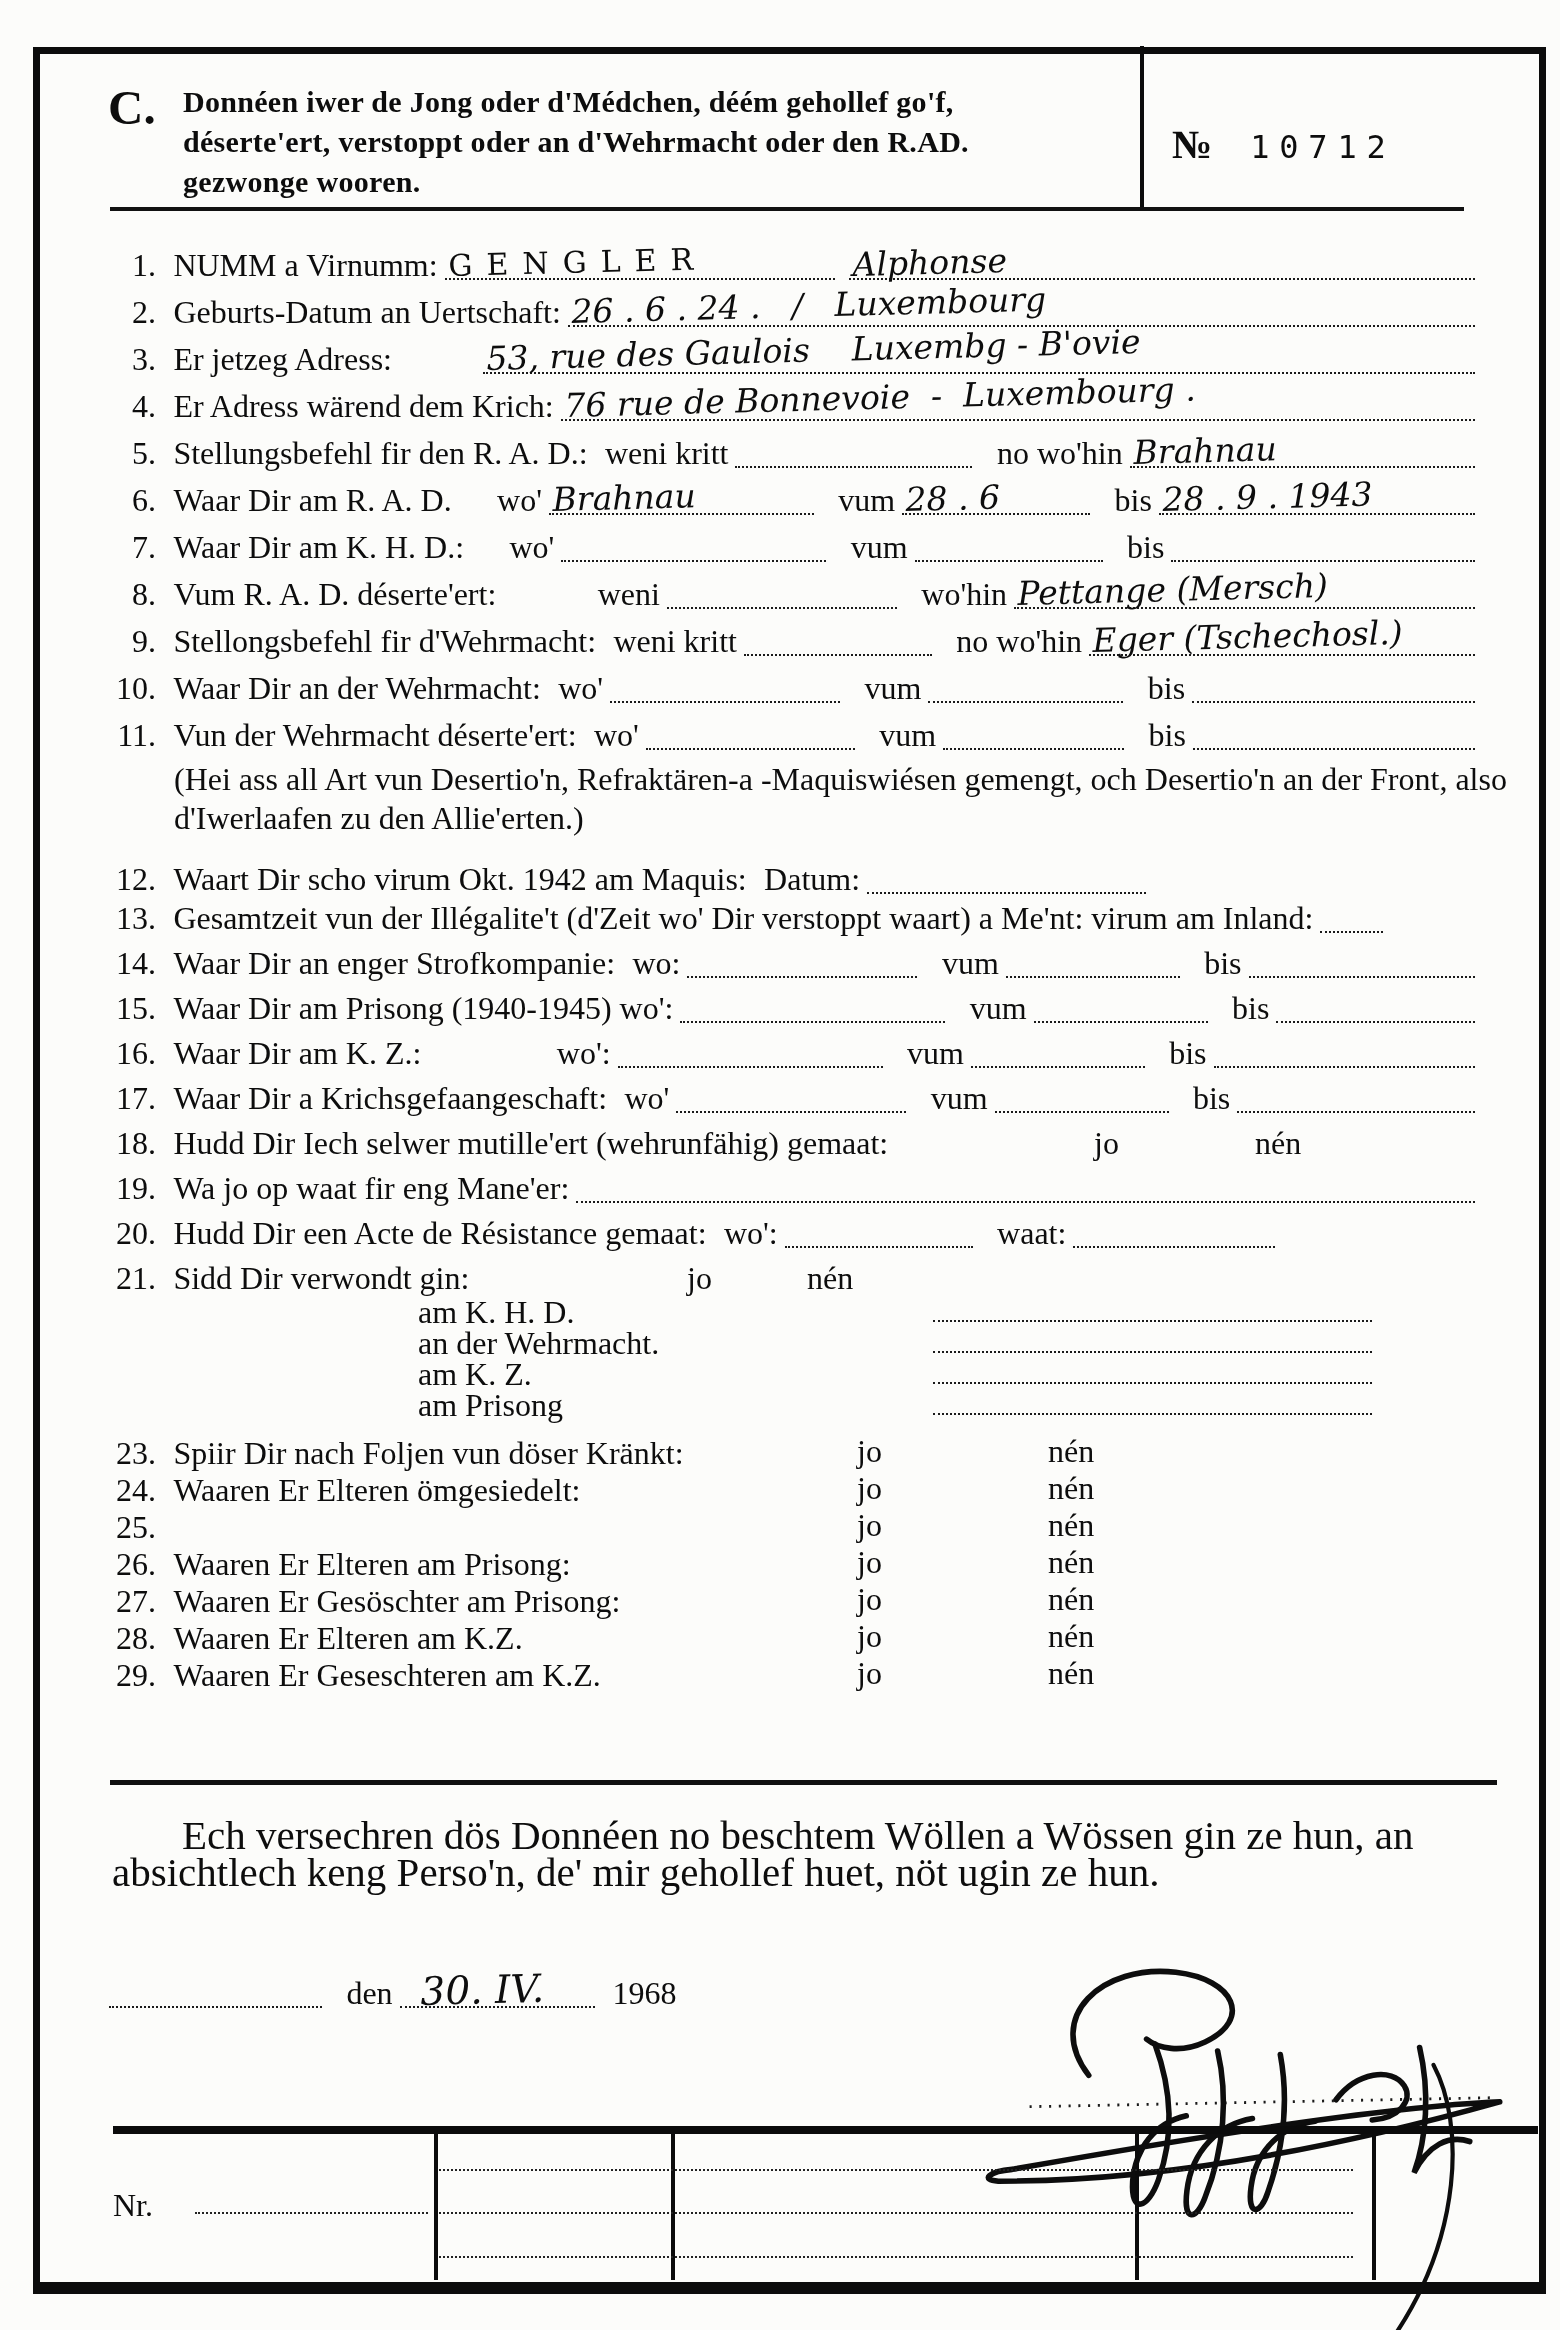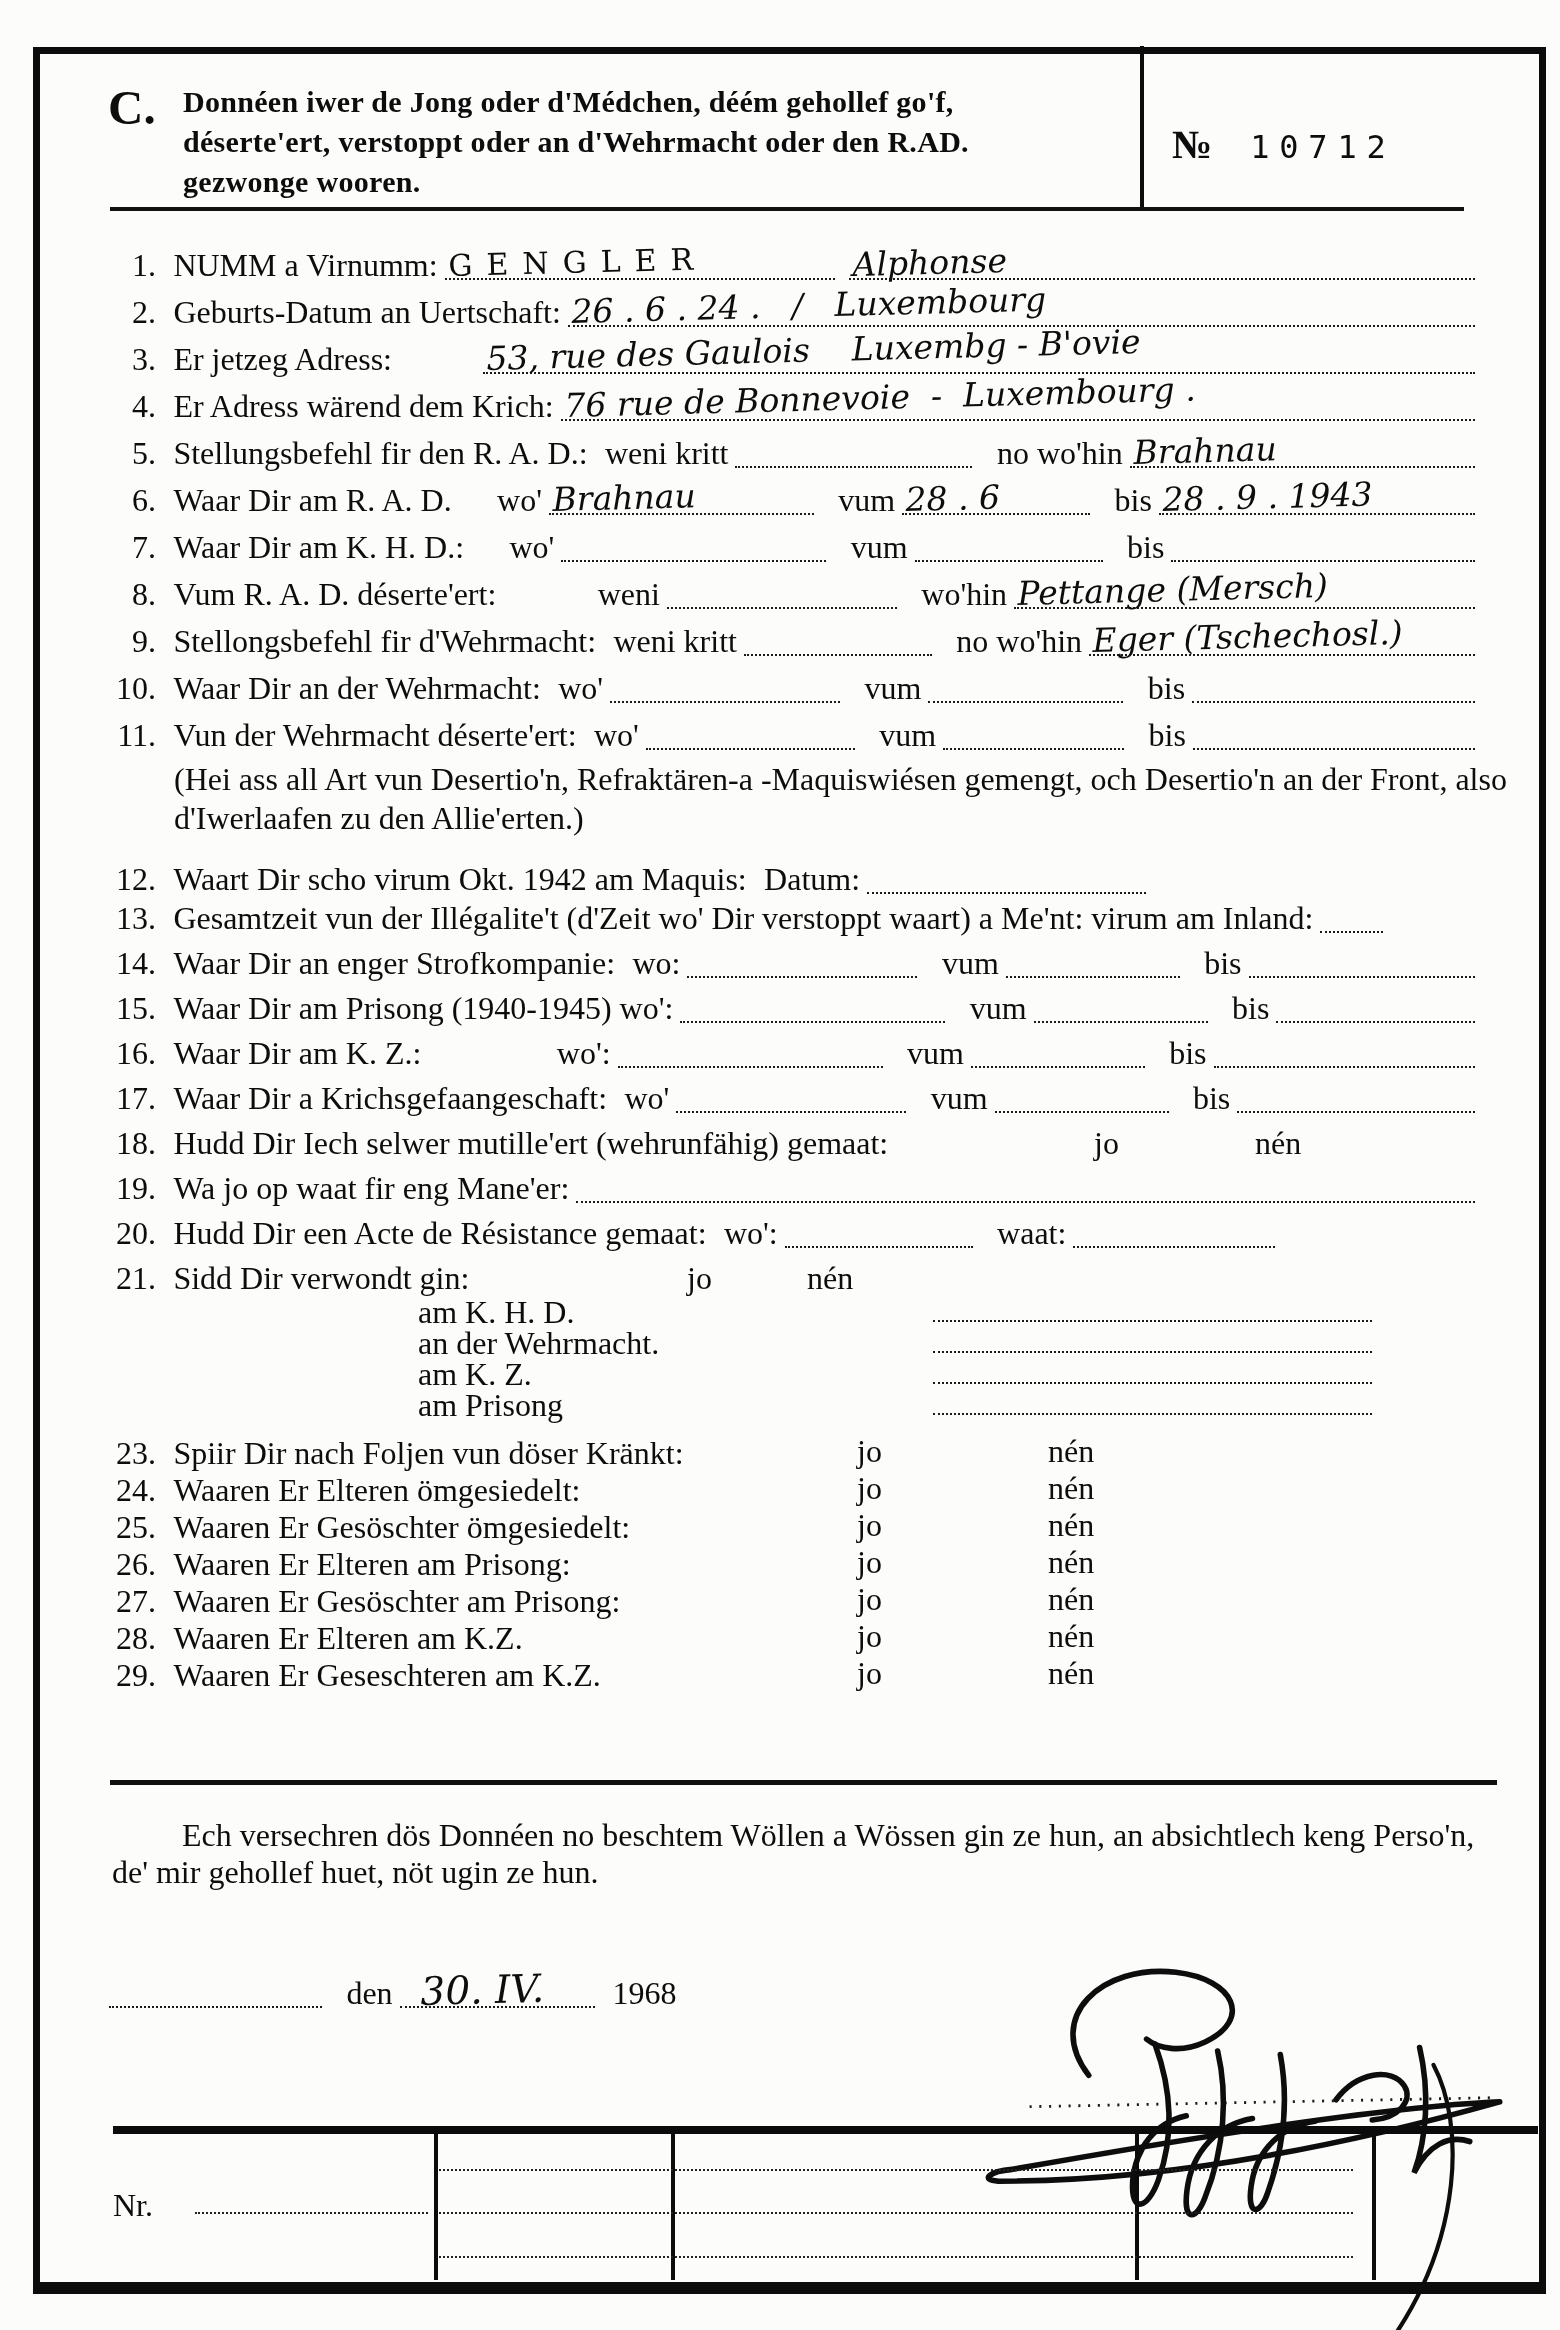--- a/index.html
+++ b/index.html
@@ -33,21 +33,21 @@
   .hw{position:absolute;left:4.2px;bottom:-2.8px;font-family:"DejaVu Serif",serif;font-style:italic;
       font-size:33px;line-height:1;white-space:pre;transform:rotate(-1.5deg);transform-origin:left bottom;}
   .hw.caps{font-style:normal;font-size:30px;letter-spacing:14px;}
   .word{white-space:nowrap;}
   .word.posabs{position:absolute;bottom:5.6px;}
   .sublbl{position:absolute;left:378px;bottom:2.8px;white-space:nowrap;}
   .note{margin:2.8px 0 16.7px 134px;width:1345px;font-size:32px;line-height:39px;}
   .blockgap{height:12.5px;}
   
   .decl-rule{position:absolute;left:70px;top:1726px;width:1387px;height:4.9px;background:#101010;}
-  .decl{position:absolute;left:72px;top:1763px;width:1401px;margin:0;font-size:32px;line-height:37px;text-indent:70px;}
+  .decl{position:absolute;left:72px;top:1763px;width:1401px;margin:0;font-size:41px;line-height:37px;text-indent:70px;}
   .dateline{position:absolute;left:62px;top:1905px;height:50px;display:flex;align-items:flex-end;font-size:32px;line-height:1;text-align:right;}
   .dl1{width:213px}.dl2{width:195px}
   .hwdate{font-size:39px;bottom:-5.6px;left:21px;}
   .yr{margin-left:11px;}
   .sig-svg{position:absolute;left:906px;top:1882px;width:592px;height:418px;overflow:visible;}
   
   .btable{position:absolute;left:0;top:2072px;width:1498px;height:154px;}
   .t-top{position:absolute;left:73px;right:0;top:0;height:8.4px;background:#0b0b0b;}
   .t-v{position:absolute;top:8.4px;bottom:0;width:3.5px;background:#0b0b0b;}
   .t-v1{left:394px}.t-v2{left:631px}.t-v3{left:1095px}.t-v4{left:1332px}
@@ -282,21 +282,20 @@
         <span class="word posabs" style="left: 1008px;">nén</span>
       </div>
       <div class="row compact">
         <span class="num">24.</span>
         <span class="lbl">Waaren Er Elteren ömgesiedelt:</span>
         <span class="word posabs" style="left: 817px;">jo</span>
         <span class="word posabs" style="left: 1008px;">nén</span>
       </div>
       <div class="row compact">
         <span class="num">25.</span>
-        <span class="lbl">Waaren Er Gesöschter ömgesiedelt:</span>
         <span class="word posabs" style="left: 817px;">jo</span>
         <span class="word posabs" style="left: 1008px;">nén</span>
       </div>
       <div class="row compact">
         <span class="num">26.</span>
         <span class="lbl">Waaren Er Elteren am Prisong:</span>
         <span class="word posabs" style="left: 817px;">jo</span>
         <span class="word posabs" style="left: 1008px;">nén</span>
       </div>
       <div class="row compact">

